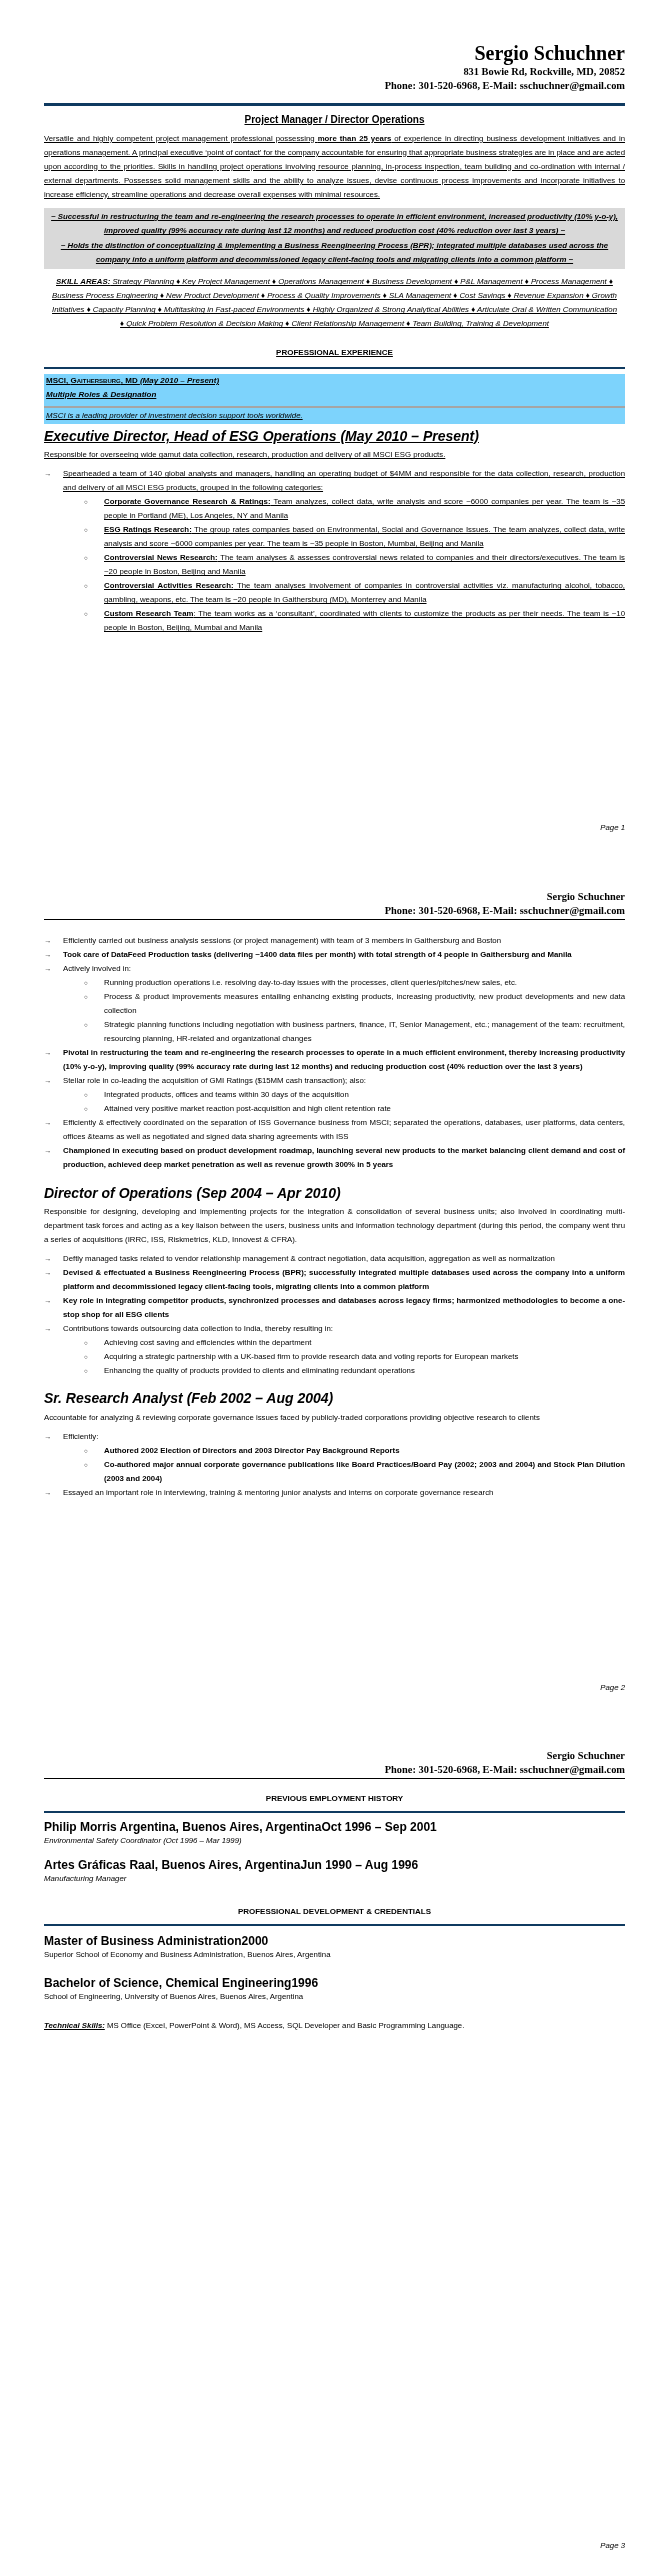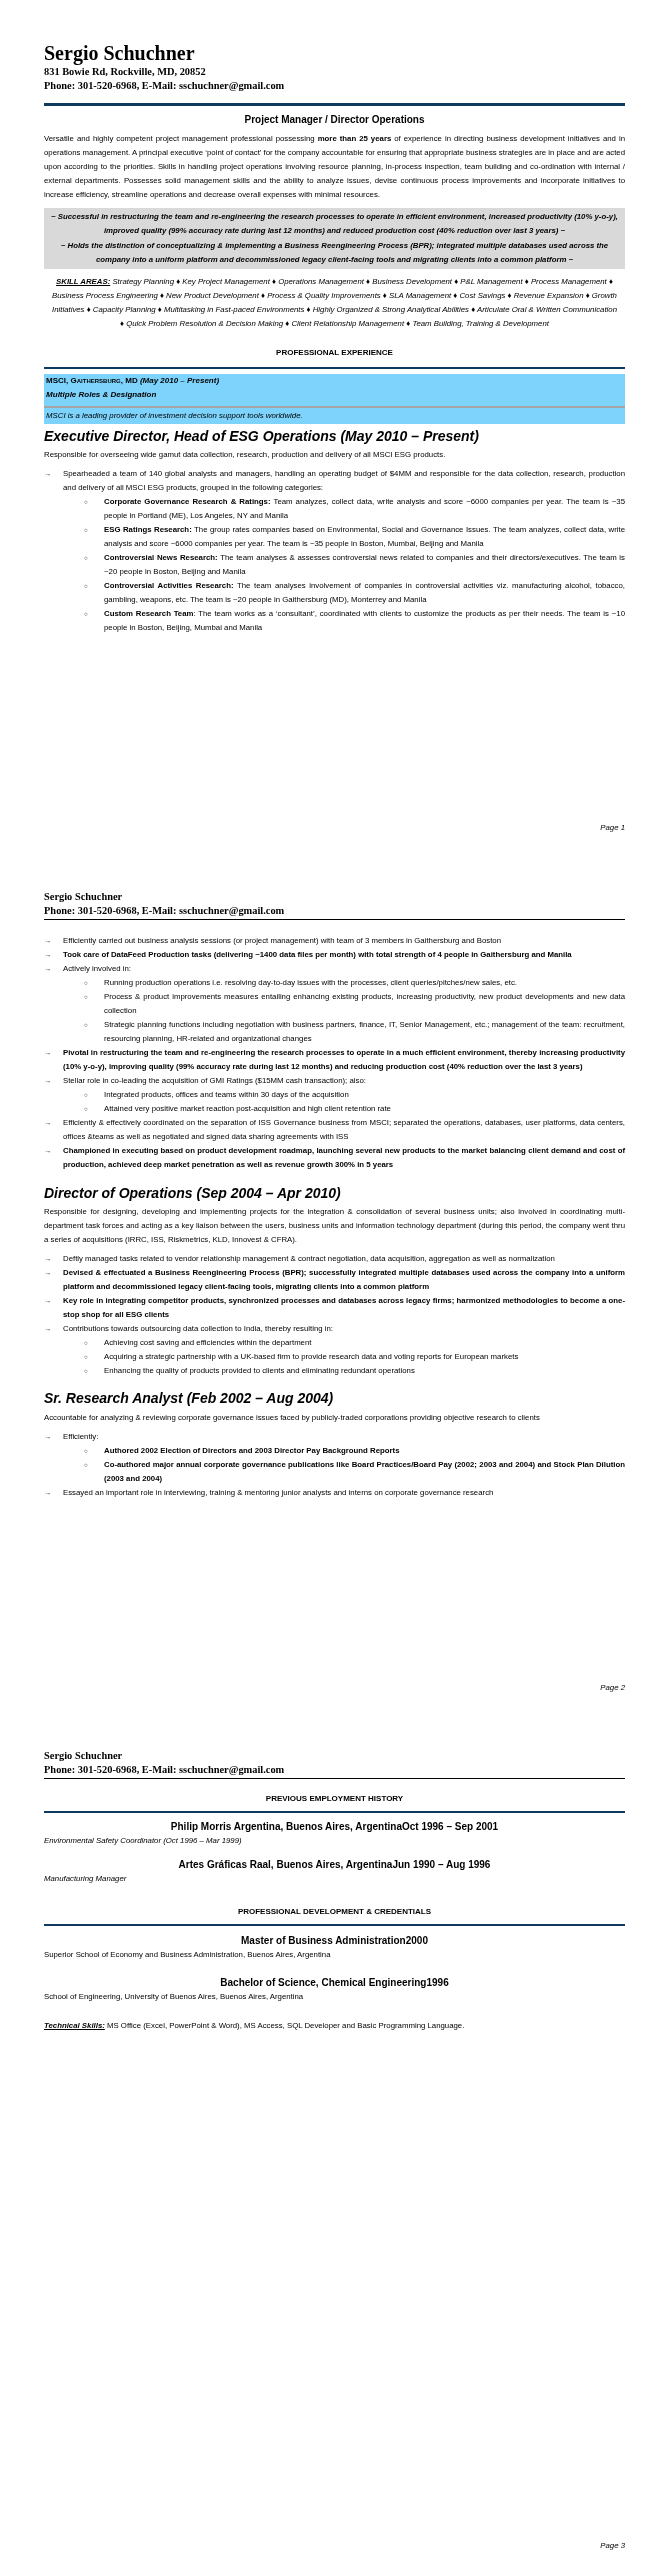--- a/index.html
+++ b/index.html
@@ -1,20 +1,20 @@
 <!DOCTYPE html>
 <html style="font-size:8.3px"><head>
 <meta charset="utf-8">
 <style>
   html, body { margin:0; padding:0; background:#ffffff; }
   body { width:664px; height:2576px; position:relative; overflow:hidden;
          font-family:"Liberation Sans", sans-serif; color:#000; }
   .page { position:absolute; left:0; width:664px; }
   .content { position:absolute; left:44px; width:581px; }
-  .serif { font-family:"Liberation Serif", serif; font-weight:bold; text-align:left; }
+  .serif { font-family:"Liberation Serif", serif; font-weight:bold; text-align:right; }
   .name-lg { font-size:20px; line-height:23px; }
   .addr { font-size:10.4px; line-height:13.5px; }
   .name-sm { font-size:10.4px; line-height:13.5px; }
   .rule-navy { height:2.6px; background:#0f3a60; }
   .rule-thin { height:1px; background:#000; }
   .sec-title { text-align:center; font-weight:bold; font-size:8px; line-height:11.5px; }
   .sec-title.big { font-size:10px; }
   p, .para { margin:0; font-size:7.8px; line-height:14px; text-align:justify; }
   .hl-box { background:#d9d9d9; text-align:center; font-weight:bold; font-style:italic;
             font-size:7.8px; line-height:14.3px; padding:2.1px 3.1px; }
@@ -29,36 +29,36 @@
   .company-box .l3 { font-style:italic; font-size:7.8px; line-height:14px; padding-bottom:1px; }
   .role { font-weight:bold; font-style:italic; font-size:14px; line-height:14px; }
   ul.arrow { list-style:none; margin:0; padding:0; }
   ul.arrow > li { position:relative; padding-left:19px; font-size:7.8px; line-height:14px; text-align:justify; }
   ul.arrow > li > .bul { position:absolute; left:0; top:0; font-size:7.3px; }
   ul.circ { list-style:none; margin:0; padding:0 0 0 40px; }
   ul.circ > li { position:relative; padding-left:20px; font-size:7.8px; line-height:14px; text-align:justify; }
   ul.circ > li > .bul { position:absolute; left:0; top:0; font-size:6.2px; }
   .b { font-weight:bold; }
   .page-num { position:absolute; right:39px; font-style:italic; font-size:7.8px; }
-  .row { display:flex; justify-content:center; font-weight:bold; font-size:10px; line-height:14px; }
+  .row { display:flex; justify-content:flex-start; font-weight:bold; font-size:12px; line-height:14px; }
   .ital { font-style:italic; font-size:7.8px; line-height:14px; }
   .tech .lbl { font-weight:bold; font-style:italic; text-decoration:underline; }
 </style>
 </head>
 <body>
 
 <div class="page" style="top:0;height:844px;">
   <div class="content" style="top:42px;">
     <div class="serif name-lg">Sergio Schuchner</div>
     <div class="serif addr">831 Bowie Rd, Rockville, MD, 20852</div>
     <div class="serif addr">Phone: 301-520-6968, E-Mail: sschuchner@gmail.com</div>
   </div>
   <div class="content rule-navy" style="top:103px;"></div>
 
-  <div class="content" style="top:114px;">
+  <div class="content" style="top:114px;text-decoration:underline;">
     <div class="sec-title big">Project Manager / Director Operations</div>
     <p style="margin-top:6.2px;"><span>Versatile and highly competent project management professional possessing </span><span class="b">more than 25 years</span><span> of experience in directing business development initiatives and in operations management. A principal executive ‘point of contact’ for the company accountable for ensuring that appropriate business strategies are in place and are acted upon according to the priorities. Skills in handling project operations involving resource planning, in-process inspection, team building and co-ordination with internal / external departments. Possesses solid management skills and the ability to analyze issues, devise continuous process improvements and incorporate initiatives to increase efficiency, streamline operations and decrease overall expenses with minimal resources.</span></p>
 
     <div class="hl-box" style="margin-top:6.2px;">
       <div>~ Successful in restructuring the team and re-engineering the research processes to operate in efficient environment, increased productivity (10% y-o-y), improved quality (99% accuracy rate during last 12 months) and reduced production cost (40% reduction over last 3 years) ~</div>
       <div>~ Holds the distinction of conceptualizing &amp; implementing a Business Reengineering Process (BPR); integrated multiple databases used across the company into a uniform platform and decommissioned legacy client-facing tools and migrating clients into a common platform ~</div>
     </div>
 
     <div class="skills" style="margin-top:6.2px;padding:0 5.2px;"><span class="lbl">SKILL AREAS:</span><span> Strategy Planning ♦ Key Project Management ♦ Operations Management ♦ Business Development ♦ P&amp;L Management ♦ Process Management ♦ Business Process Engineering ♦ New Product Development ♦ Process &amp; Quality Improvements ♦ SLA Management ♦ Cost Savings ♦ Revenue Expansion ♦ Growth Initiatives ♦ Capacity Planning ♦ Multitasking in Fast-paced Environments ♦ Highly Organized &amp; Strong Analytical Abilities ♦ Articulate Oral &amp; Written Communication ♦ Quick Problem Resolution &amp; Decision Making ♦ Client Relationship Management ♦ Team Building, Training &amp; Development</span></div>
 

